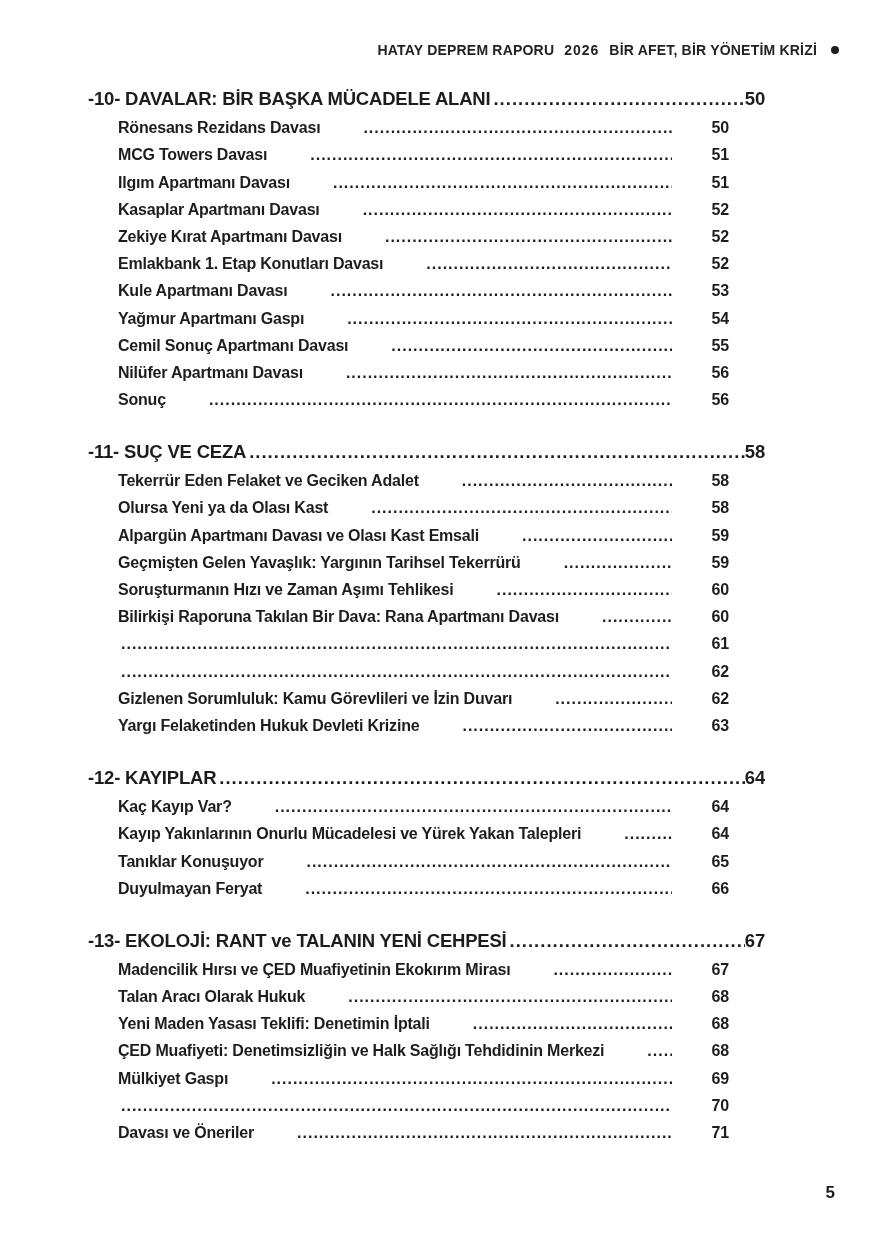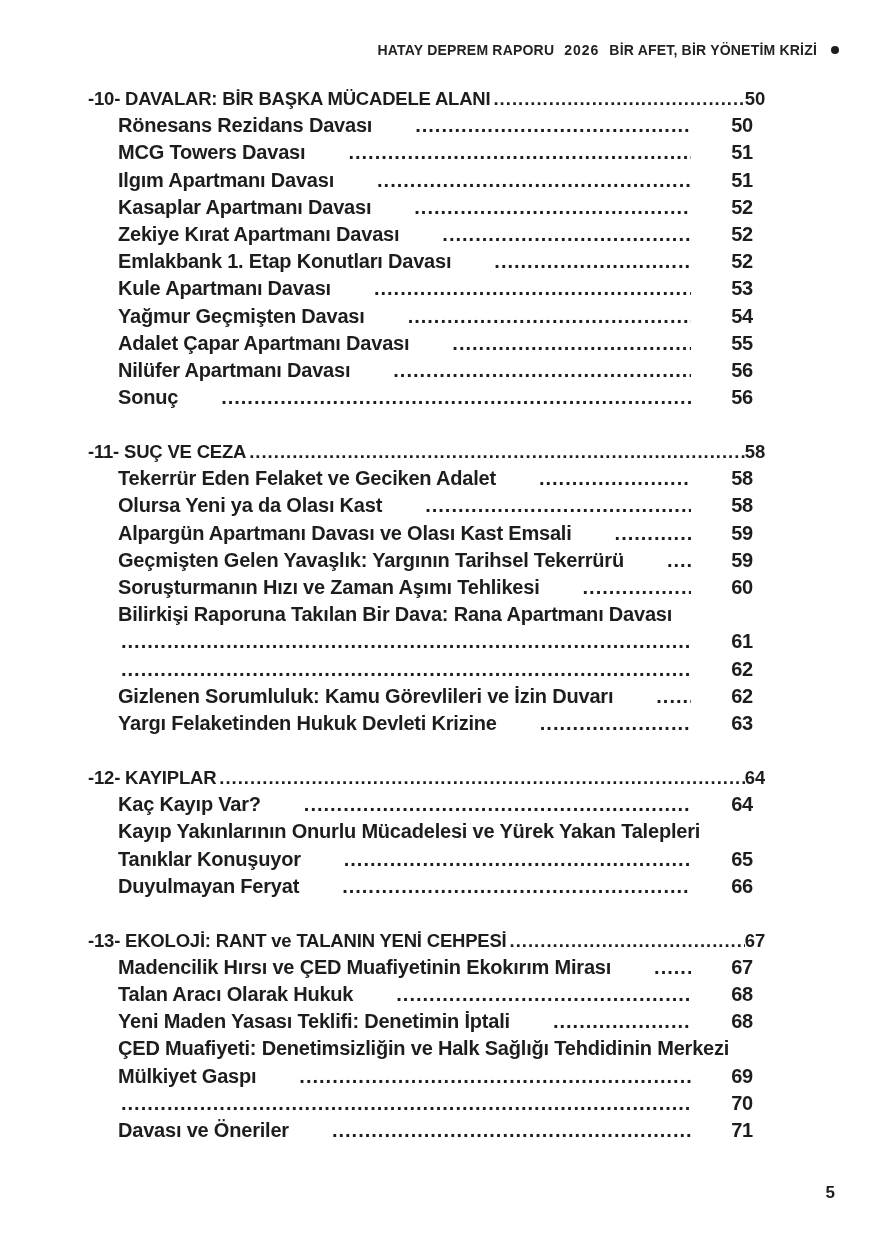--- a/index.html
+++ b/index.html
@@ -55,25 +55,25 @@
     white-space: nowrap;
     overflow: hidden;
   }
   .toc-heading {
     height: 28px;
     font-size: 18.5px;
     font-weight: 700;
     letter-spacing: -0.2px;
   }
   .toc-item {
-    font-size: 20px;
+    font-size: 16px;
     font-weight: 700;
     letter-spacing: -0.2px;
     margin-left: 30px;
-    margin-right: 12px;
+    margin-right: 36px;
     gap: 40px;
   }
   .toc-row .label { flex: 0 0 auto; }
   .toc-row .dots {
     flex: 1 1 auto;
     overflow: hidden;
     padding-left: 3px;
     min-width: 0;
   }
   .toc-row .dots::before {
@@ -148,27 +148,27 @@
     <span class="pagenum">52</span>
   </div>
 
   <div class="toc-row toc-item">
     <span class="label">Kule Apartmanı Davası</span>
     <span class="dots"></span>
     <span class="pagenum">53</span>
   </div>
 
   <div class="toc-row toc-item">
-    <span class="label">Yağmur Geçmişten Davası</span>
+    <span class="label">Yağmur Apartmanı Gaspı</span>
     <span class="dots"></span>
     <span class="pagenum">54</span>
   </div>
 
   <div class="toc-row toc-item">
-    <span class="label">Adalet Çapar Apartmanı Davası</span>
+    <span class="label">Cemil Sonuç Apartmanı Davası</span>
     <span class="dots"></span>
     <span class="pagenum">55</span>
   </div>
 
   <div class="toc-row toc-item">
     <span class="label">Nilüfer Apartmanı Davası</span>
     <span class="dots"></span>
     <span class="pagenum">56</span>
   </div>
 

